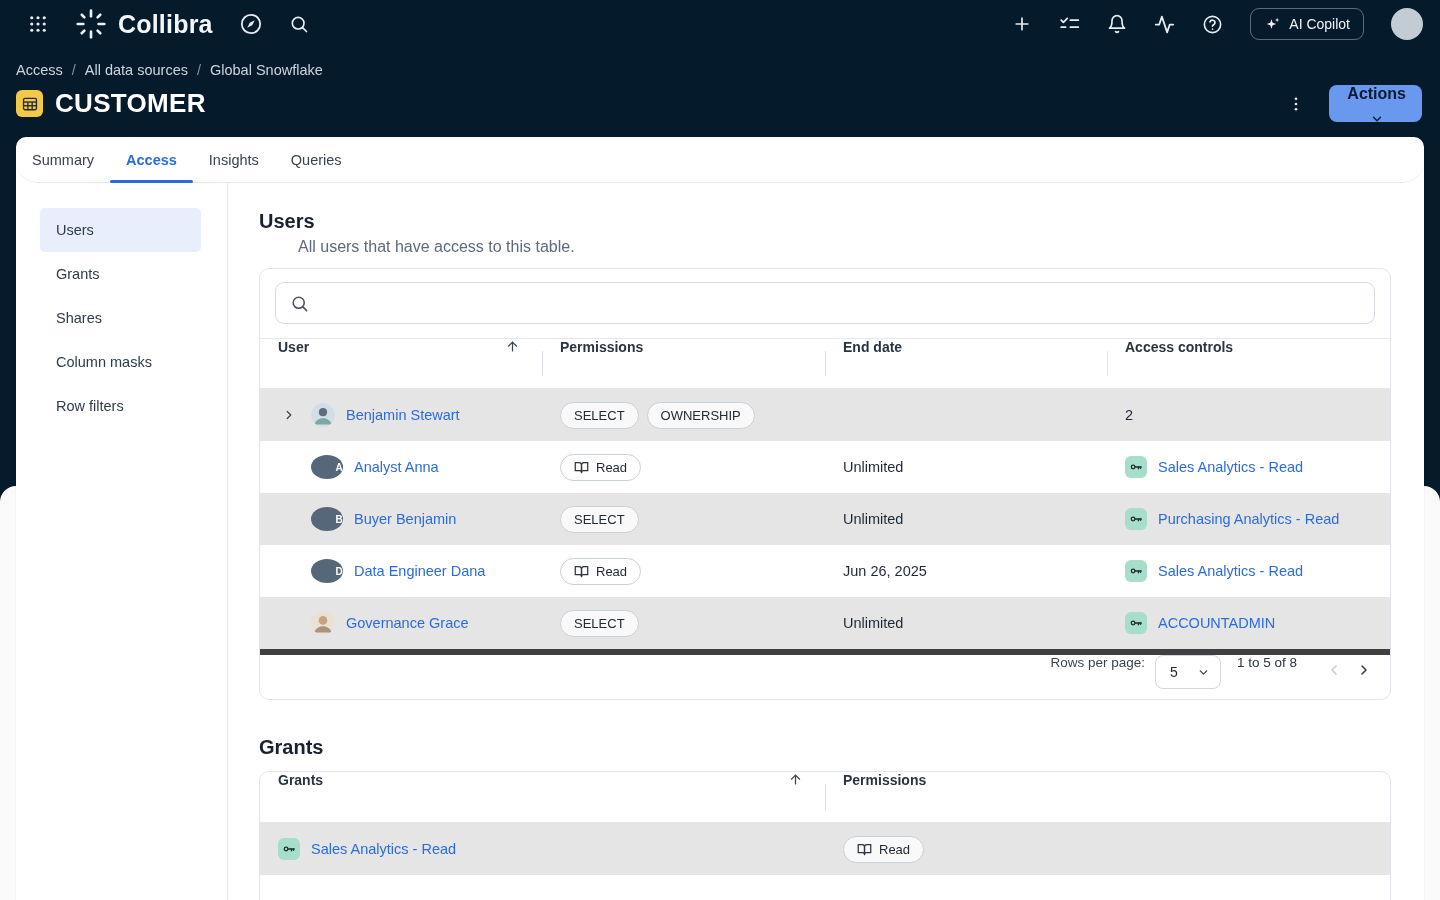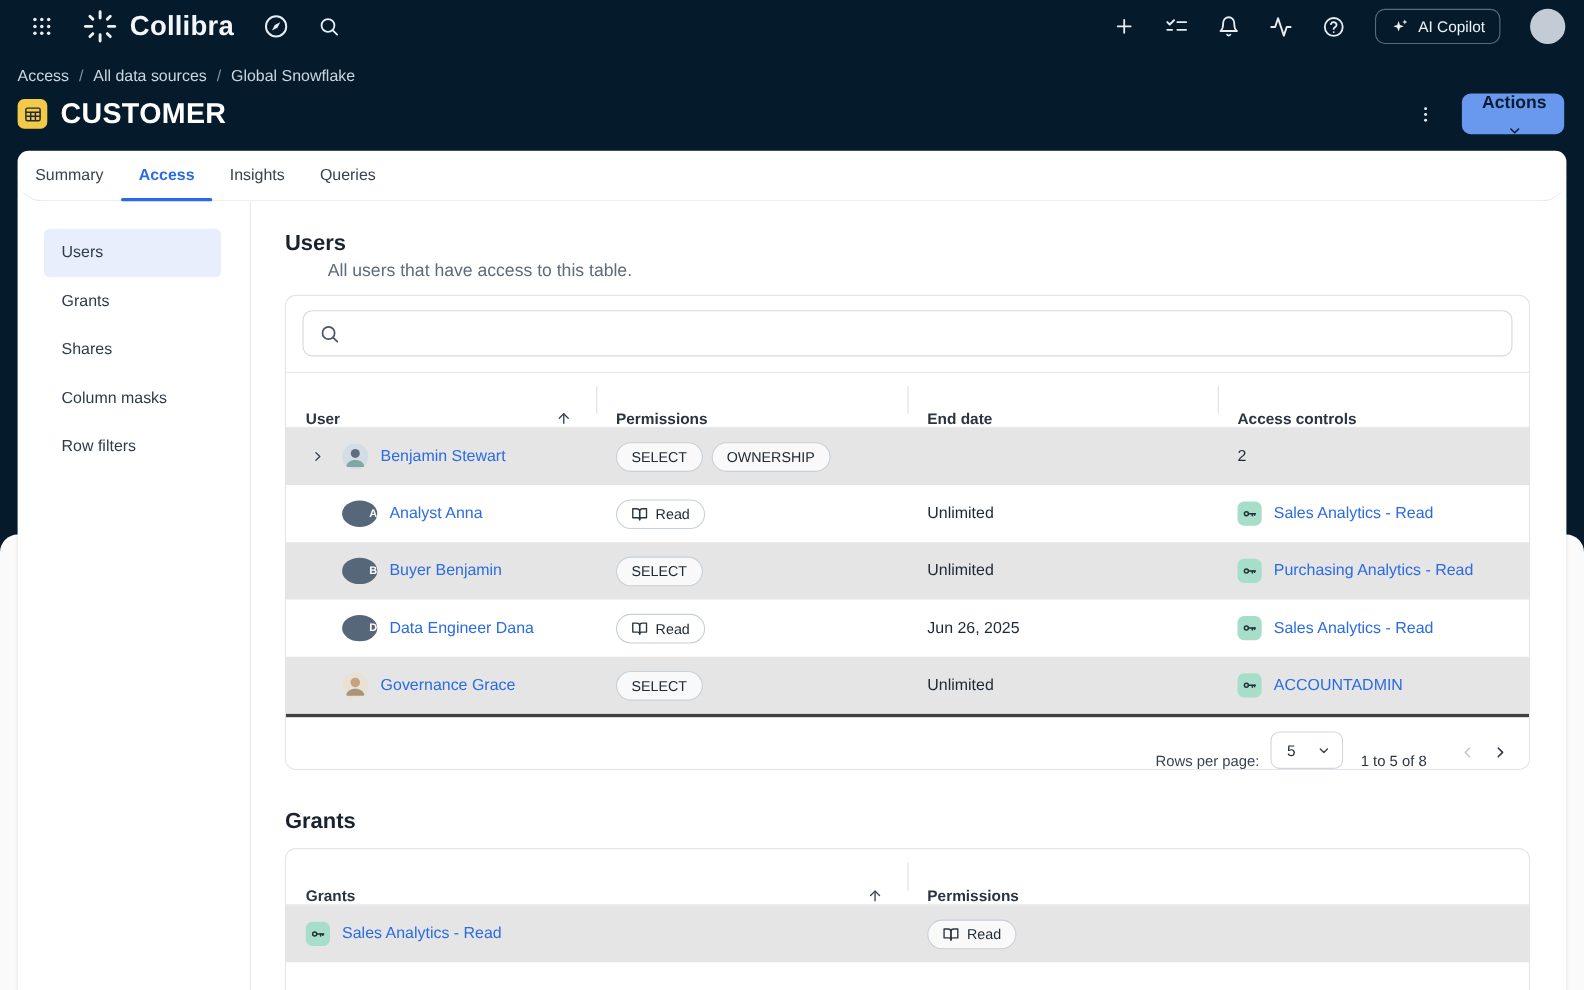--- a/index.html
+++ b/index.html
@@ -59,41 +59,41 @@
   .search-wrap { padding:13px 15px 14px; }
   .search-box { height:42px; border:1px solid #D4DAE0; border-radius:9px; display:flex; align-items:center; padding:0 14px; gap:11px; color:#5D6B7A; }
   .search-box input { flex:1; border:none; outline:none; font-size:15px; font-family:inherit; color:#1B2530; background:transparent; }
   .search-box input::placeholder { color:#707A85; }
 
   .grid-users { display:grid; grid-template-columns:282px 283px 282px minmax(0,1fr); }
   .grid-grants { display:grid; grid-template-columns:565px minmax(0,1fr); }
 
   .thead { height:51px; align-items:center; font-size:14px; font-weight:700; color:#2A3440; border-bottom:1px solid #E6E8EB; }
   .users-panel .thead { border-top:1px solid #E6E8EB; }
-  .th { display:flex; align-items:flex-end; padding-left:18px; position:relative; height:100%; cursor:pointer; }
+  .th { display:flex; align-items:flex-start; padding-left:18px; position:relative; height:100%; cursor:pointer; }
   .th + .th::before { content:""; position:absolute; left:0; top:12px; bottom:12px; width:1px; background:#DCE0E5; }
   .th.sortable { justify-content:space-between; padding-right:22px; }
   .sort-icon { color:#3A4552; }
 
   .trow { height:52px; align-items:center; font-size:14.5px; color:#1E2835; }
   .trow.zebra { background:#e5e5e5; }
   .cell { display:flex; align-items:center; padding-left:18px; min-width:0; }
   .expander { width:22px; height:22px; margin-right:11px; display:flex; align-items:center; justify-content:center; color:#3C4855; background:none; border:none; cursor:pointer; flex-shrink:0; }
   .expander.placeholder { visibility:hidden; }
   .avatar { width:24px; height:24px; border-radius:50%; flex-shrink:0; overflow:hidden; }
   .avatar.initials { background:#56илище;padding-left:32px;}
   .avatar.initials { background:#56677A; color:#fff; font-size:10px; font-weight:700; display:flex; align-items:center; justify-content:center; letter-spacing:0.2px; }
   .name-link { margin-left:11px; color:#2B6BE2; cursor:pointer; white-space:nowrap; }
   .chips { display:flex; gap:8px; }
   .chip { display:inline-flex; align-items:center; gap:7px; height:27px; padding:0 13px; border:1px solid #C8D0D8; border-radius:14px; background:rgba(255,255,255,0.75); font-size:13px; font-weight:500; color:#222B36; white-space:nowrap; }
   .chip .book { color:#2A3440; }
   .key-badge { width:22px; height:22px; border-radius:6px; background:#A6DEC9; display:flex; align-items:center; justify-content:center; color:#233038; flex-shrink:0; }
   .ac-link { margin-left:11px; color:#2B6BE2; cursor:pointer; white-space:nowrap; }
 
-  .pagination { height:50px; border-top:3px solid #404040; display:flex; align-items:flex-end; justify-content:flex-end; padding-right:11px; }
+  .pagination { height:50px; border-top:6px solid #404040; display:flex; align-items:flex-start; justify-content:flex-end; padding-right:11px; }
   .pp-label { font-size:13.5px; color:#3A4450; }
   .pp-select { width:66px; height:34px; margin:0 16px 0 10px; border:1px solid #D2D7DD; border-radius:8px; background:#fff; display:flex; align-items:center; justify-content:space-between; padding:0 10px 0 14px; font-size:14px; color:#1E2835; cursor:pointer; }
   .pp-select .chev { color:#3A4450; }
   .pp-range { font-size:13.5px; color:#2A3440; margin-right:22px; }
   .page-btn { width:30px; height:30px; display:flex; align-items:center; justify-content:center; background:none; border:none; cursor:pointer; }
   .page-btn.prev { color:#C2CBD4; }
   .page-btn.next { color:#2F3B49; }
 
   .grants-title-block { margin-top:36px; }
   .grants-panel .trow-empty { height:50px; background:#fff; }

